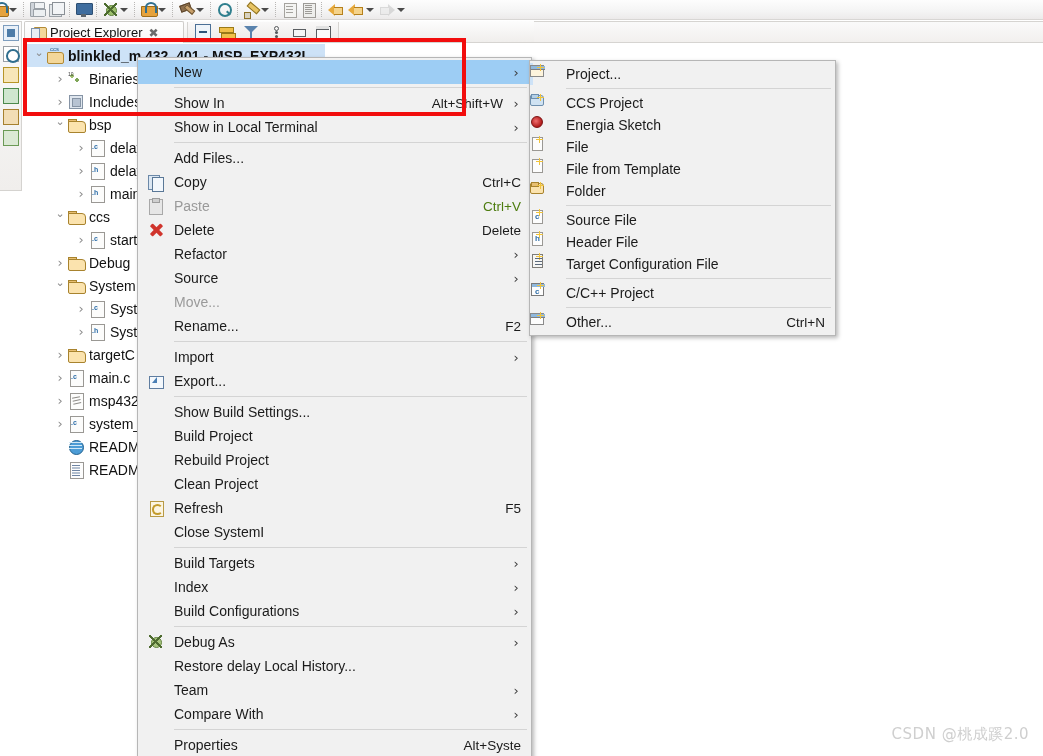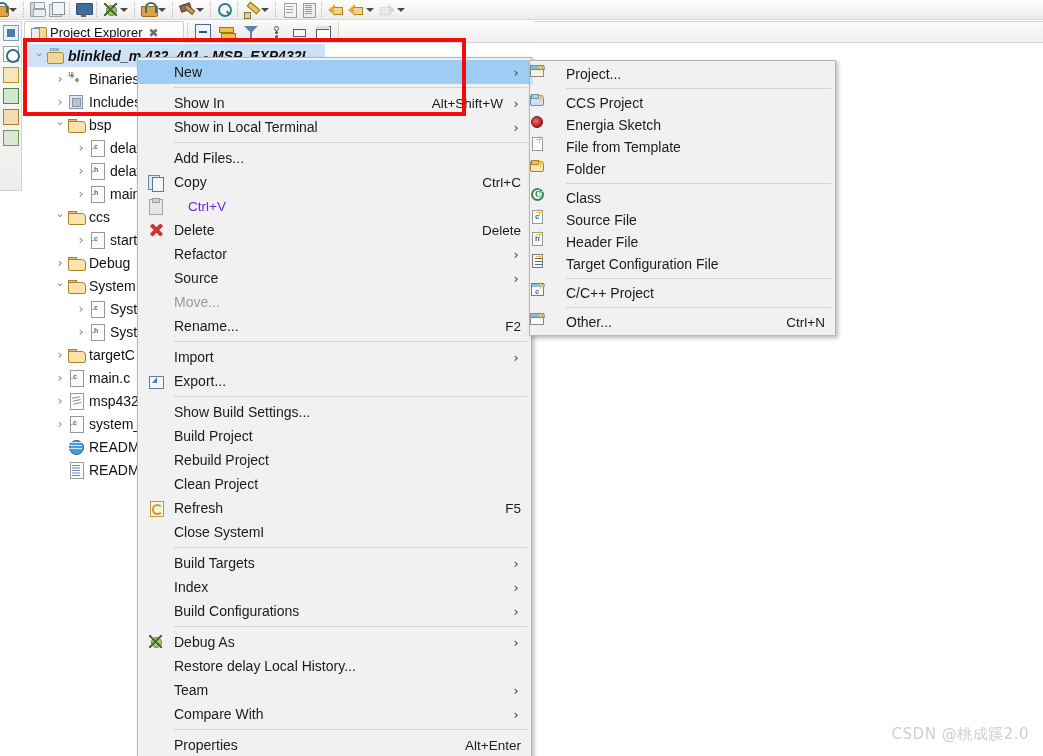--- a/index.html
+++ b/index.html
@@ -147,21 +147,21 @@
   .vt-max::before{content:"";position:absolute;left:1px;top:2px;width:13px;height:11px;border:1px solid #5a5d61;background:#fbfbfb;}
   .vt-max::after{content:"";position:absolute;left:1px;top:2px;width:13px;height:3px;background:#e2e2e2;border-bottom:1px solid #5a5d61;}
 
   
   .tree {
     position: absolute; left: 1px; top: 23px;
     width: 300px; height: 710px;
     background: #ffffff; overflow: hidden;
   }
   .trow { height: 23px; display: flex; align-items: center; white-space: nowrap; }
-  .trow.sel { background: #cde2f7; font-style: italic; }
+  .trow.sel { background: #cde2f7; }
   .twist { width: 16px; text-align: center; color: #8b8b8b; font-size: 11px;
            font-family:"DejaVu Sans",sans-serif; flex: 0 0 16px; }
   .twist.open::before { content: "\2304"; position: relative; top: -3px; }
   .twist.closed::before { content: "\203A"; font-size: 13px; }
   .ticon { width: 17px; height: 16px; position: relative; flex: 0 0 17px; margin-right: 4px; }
   .tlabel { font-size: 14px; color: #111; }
   .tlabel.bold { font-weight: bold; }
 
   
   .ti-ccsproj::before{content:"";position:absolute;left:0;top:4px;width:15px;height:10px;background:#f3d79a;border:1px solid #b28a35;border-radius:1px 3px 2px 2px;}
@@ -208,21 +208,21 @@
   .mi {
     position: relative; height: 24px;
     display: flex; align-items: center;
     padding-left: 36px; padding-right: 10px;
     font-size: 14px; color: #1b1b1b;
   }
   .mi.hl { background: #9dcdf4; }
   .mi.disabled { color: #9a9a9a; }
   .mi .mlabel { flex: 1 1 auto; white-space: nowrap; }
   .mi .maccel { color: #1b1b1b; font-size: 13.5px; margin-left: 14px; white-space: nowrap; }
-  .mi.disabled .maccel { color: #6d28d9; }
+  .mi.disabled .maccel { color: #4d7c0f; }
   .mi .marrow {
     width: 10px; text-align: center; color: #3b3b3b; font-size: 13px;
     margin-left: 8px; font-family: "DejaVu Sans", sans-serif;
   }
   .msep { height: 1px; background: #d4d4d4; margin: 3px 4px 3px 36px; }
   .micon { position: absolute; left: 10px; top: 4px; width: 16px; height: 16px; }
 
   
   .mc-copy::before{content:"";position:absolute;left:0;top:1px;width:10px;height:13px;background:#dbe7f3;border:1px solid #6b88a8;}
   .mc-copy::after{content:"";position:absolute;left:4px;top:3px;width:10px;height:13px;background:#f2f7fc;border:1px solid #5a7897;}
@@ -518,20 +518,21 @@
       <div class="mi">
         <span class="mlabel">Add Files...</span>
       </div>
       <div class="mi">
         <span class="micon mc-copy"></span>
         <span class="mlabel">Copy</span>
         <span class="maccel">Ctrl+C</span>
       </div>
       <div class="mi disabled">
         <span class="micon mc-paste"></span>
+        <span class="mlabel">Paste</span>
         <span class="maccel">Ctrl+V</span>
       </div>
       <div class="mi">
         <span class="micon mc-delete"></span>
         <span class="mlabel">Delete</span>
         <span class="maccel">Delete</span>
       </div>
       <div class="mi">
         <span class="mlabel">Refactor</span>
         <span class="marrow">›</span>
@@ -603,21 +604,21 @@
         <span class="mlabel">Team</span>
         <span class="marrow">›</span>
       </div>
       <div class="mi">
         <span class="mlabel">Compare With</span>
         <span class="marrow">›</span>
       </div>
       <div class="msep"></div>
       <div class="mi">
         <span class="mlabel">Properties</span>
-        <span class="maccel">Alt+Enter</span>
+        <span class="maccel">Alt+Syste</span>
       </div>
     </div>
 
   <div class="submenu" id="submenu">
     <div class="sm-active-strip"></div>
   <div class="mi">
         <span class="si si-projwin">
           <span class="spark"></span>
         </span>
         <span class="mlabel">Project...</span>
@@ -630,35 +631,35 @@
         <span class="mlabel">CCS Project</span>
       </div>
       <div class="mi">
         <span class="si si-energia"></span>
         <span class="mlabel">Energia Sketch</span>
       </div>
       <div class="mi">
         <span class="si si-file">
           <span class="spark"></span>
         </span>
+        <span class="mlabel">File</span>
+      </div>
+      <div class="mi">
+        <span class="si si-file">
+          <span class="spark"></span>
+        </span>
         <span class="mlabel">File from Template</span>
       </div>
       <div class="mi">
         <span class="si si-folderyellow">
           <span class="spark"></span>
         </span>
         <span class="mlabel">Folder</span>
       </div>
       <div class="msep"></div>
-      <div class="mi">
-        <span class="si si-class">
-          <span class="spark"></span>
-        </span>
-        <span class="mlabel">Class</span>
-      </div>
       <div class="mi">
         <span class="si si-cfile">
           <span class="spark"></span>
         </span>
         <span class="mlabel">Source File</span>
       </div>
       <div class="mi">
         <span class="si si-hfile">
           <span class="spark"></span>
         </span>

